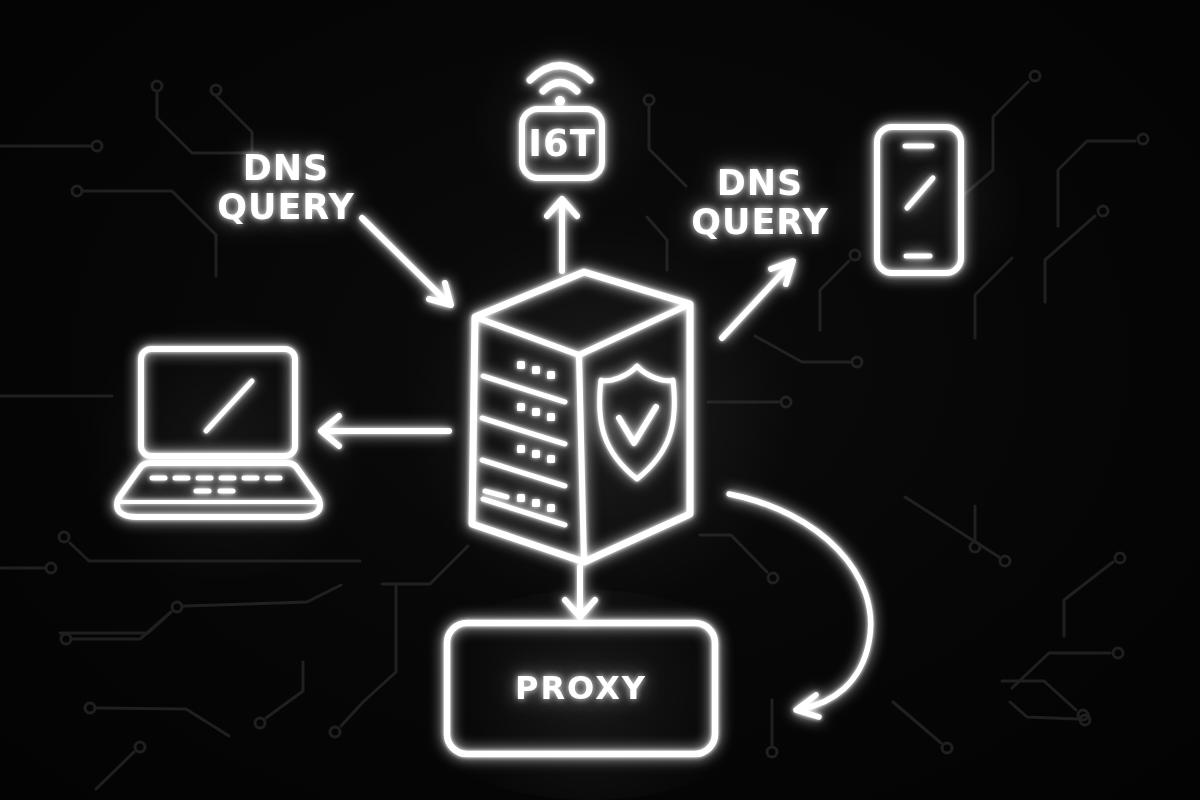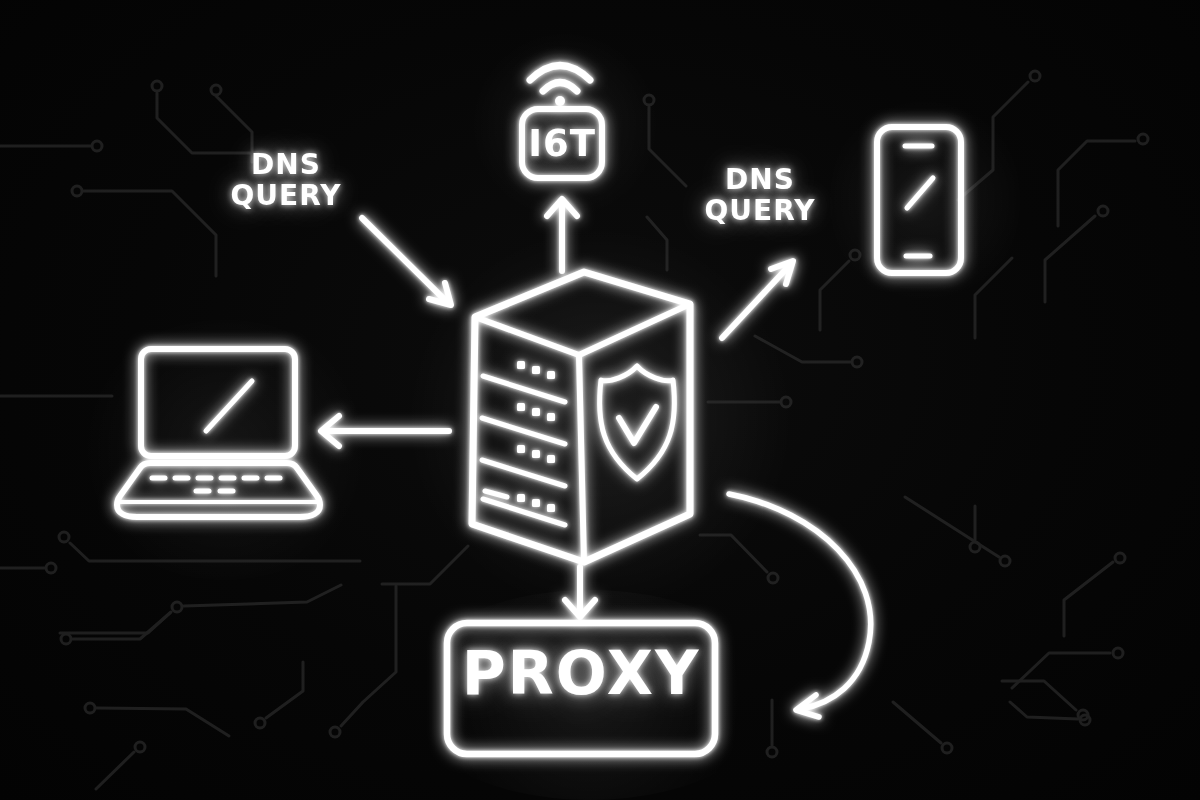--- a/index.html
+++ b/index.html
@@ -7,25 +7,25 @@
     position:relative;width:1200px;height:800px;overflow:hidden;
     background:radial-gradient(ellipse at 50% 45%, #0c0c0c 0%, #060606 55%, #030303 100%);
     font-family:"DejaVu Sans","Liberation Sans",sans-serif;
   }
   .stage svg{position:absolute;left:0;top:0;}
   .bloom{position:absolute;border-radius:50%;pointer-events:none;}
   .neon-label{
     position:absolute;color:#fff;font-weight:bold;text-align:center;
     text-shadow:0 0 6px rgba(255,255,255,.85),0 0 18px rgba(255,255,255,.5),0 0 38px rgba(255,255,255,.28);
   }
-  .dns-label{font-size:28px;line-height:1.12;letter-spacing:1px;}
+  .dns-label{font-size:35px;line-height:1.12;letter-spacing:1px;}
   .proxy-label{
-    left:447px;top:608px;width:268px;height:131px;
+    left:447px;top:623px;width:268px;height:131px;
     display:flex;flex-direction:column;align-items:center;justify-content:center;
-    font-size:60px;line-height:1.05;letter-spacing:2px;
+    font-size:32px;line-height:1.05;letter-spacing:2px;
   }
   .iot-label{
     left:522px;top:109px;width:80px;height:69px;
     display:flex;align-items:center;justify-content:center;
     font-size:37px;letter-spacing:1px;
   }
 </style>
 </head>
 <body>
 

